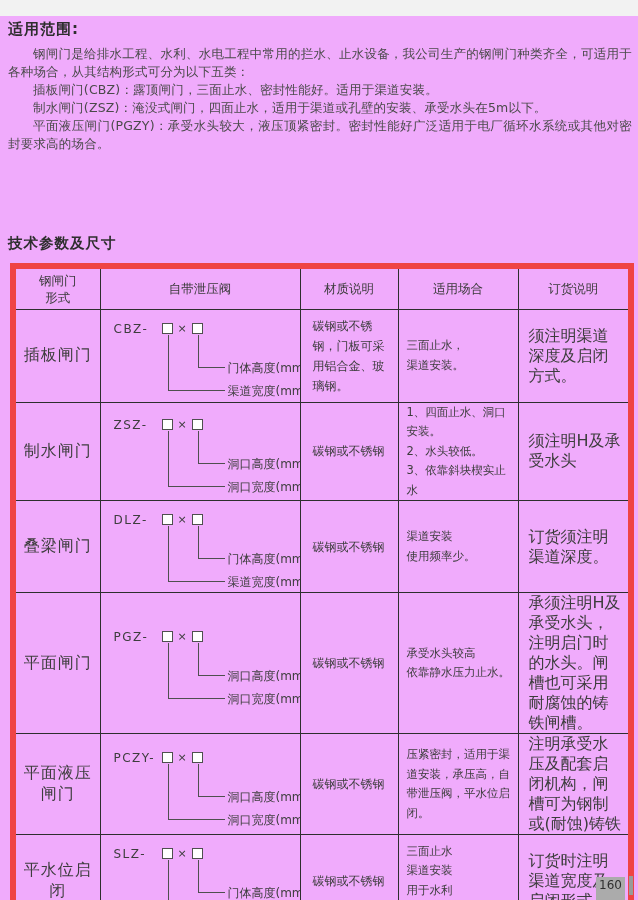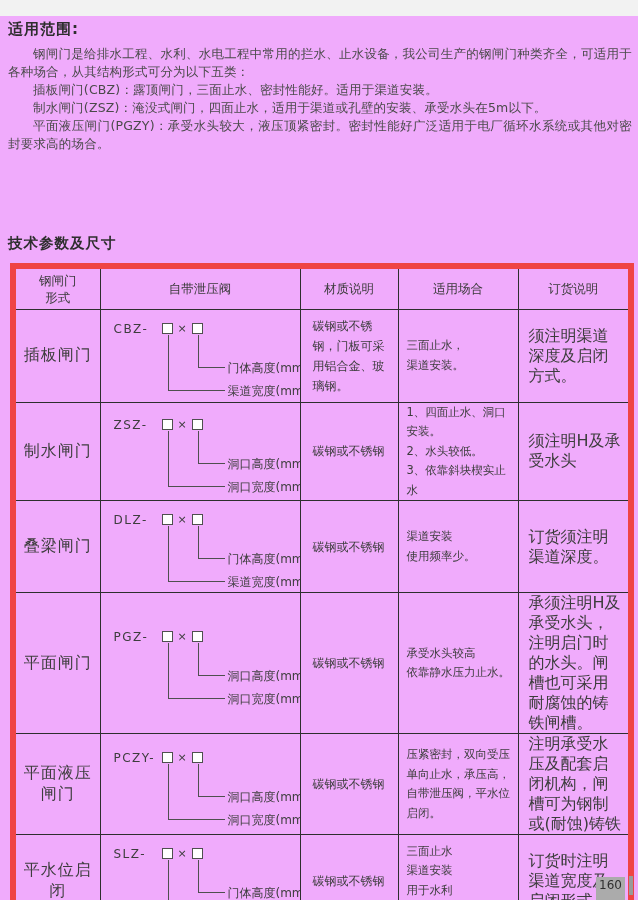--- a/index.html
+++ b/index.html
@@ -240,21 +240,21 @@
           <span class="connH"></span>
           <span class="connW"></span>
           <span class="lbl lblH">洞口高度(mm)</span>
           <span class="lbl lblW">洞口宽度(mm)</span>
         </div>
       </td>
       <td class="c-mat">
             <div class="inner">碳钢或不锈钢</div>
           </td>
       <td class="c-app">
-            <div class="inner pre">压紧密封，双向受压单向止水，承压高，自带泄压阀，平水位启闭。</div>
+            <div class="inner pre">压紧密封，适用于渠道安装，承压高，自带泄压阀，平水位启闭。</div>
           </td>
       <td class="c-ord">
             <div class="inner">注明承受水压及配套启闭机构，闸槽可为钢制或(耐蚀)铸铁</div>
           </td>
     </tr>
 
     <tr class="r5">
       <td class="c-form">平水位启闭</td>
       <td class="c-model">
         <div class="diagram">

